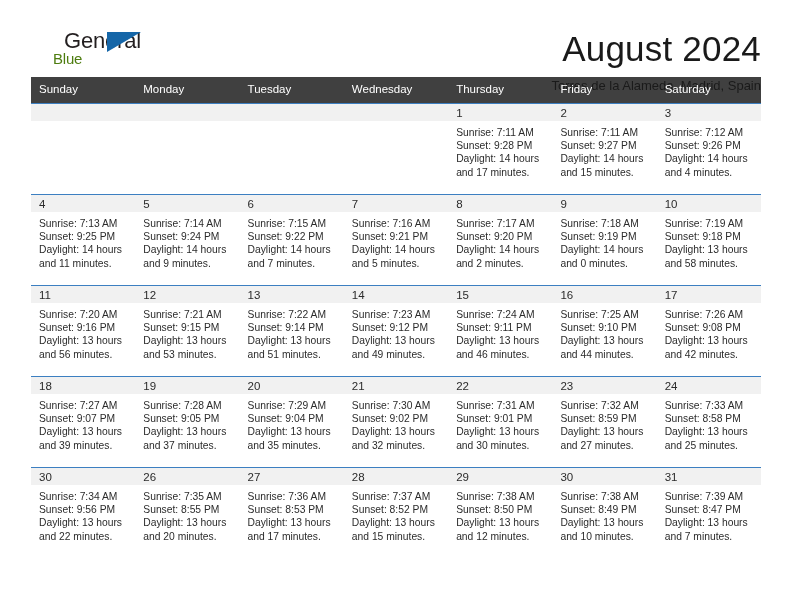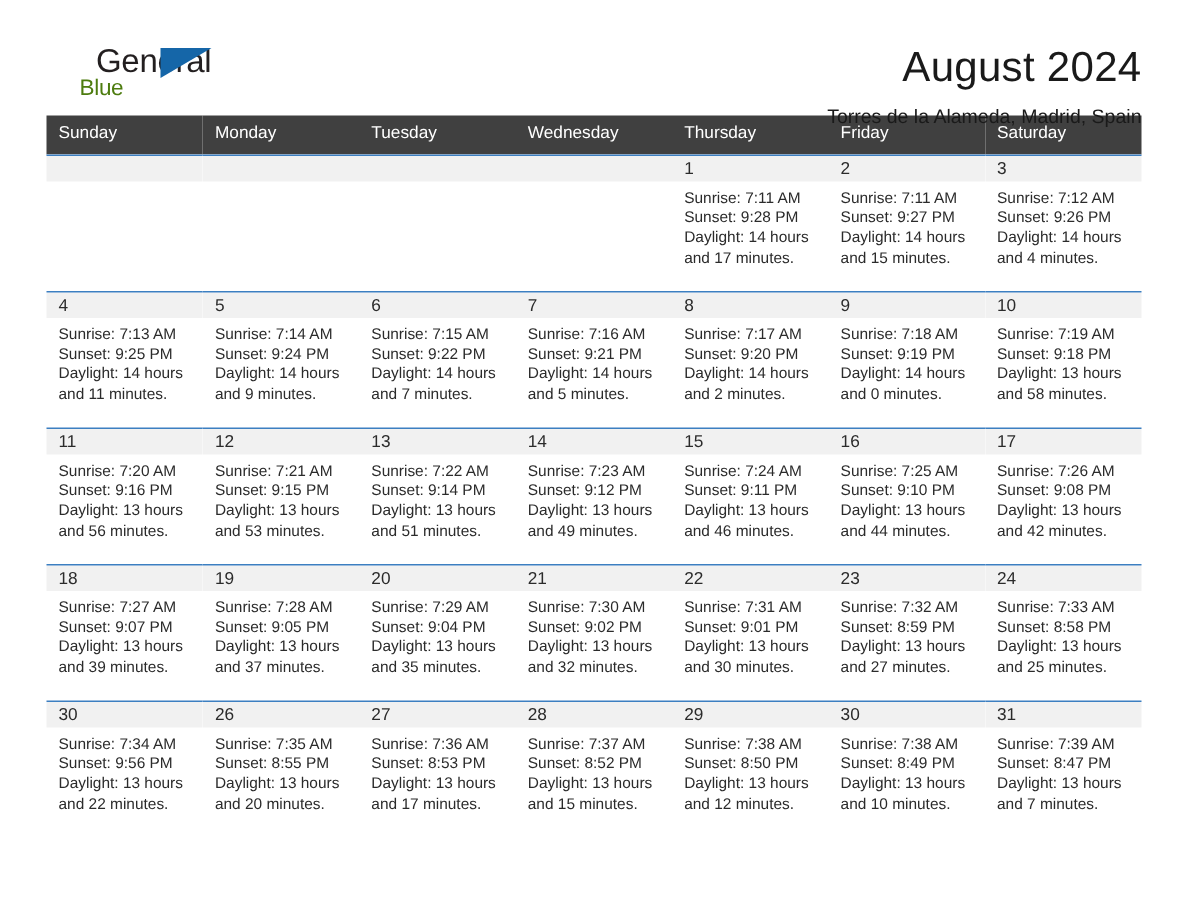--- a/index.html
+++ b/index.html
@@ -66,21 +66,21 @@
     height: 0;
     border-left: 34px solid #1566a8;
     border-bottom: 20px solid transparent;
   }
 
   .title-block {
     text-align: right;
     flex: 0 0 auto;
   }
   .cal-title {
-    font-size: 28px;
+    font-size: 35px;
     color: #1a1a1a;
     line-height: 1.1;
     font-weight: normal;
     margin: 0;
     letter-spacing: 0.2px;
   }
   .cal-subtitle {
     font-size: 13px;
     color: #1a1a1a;
     margin-top: 9px;

